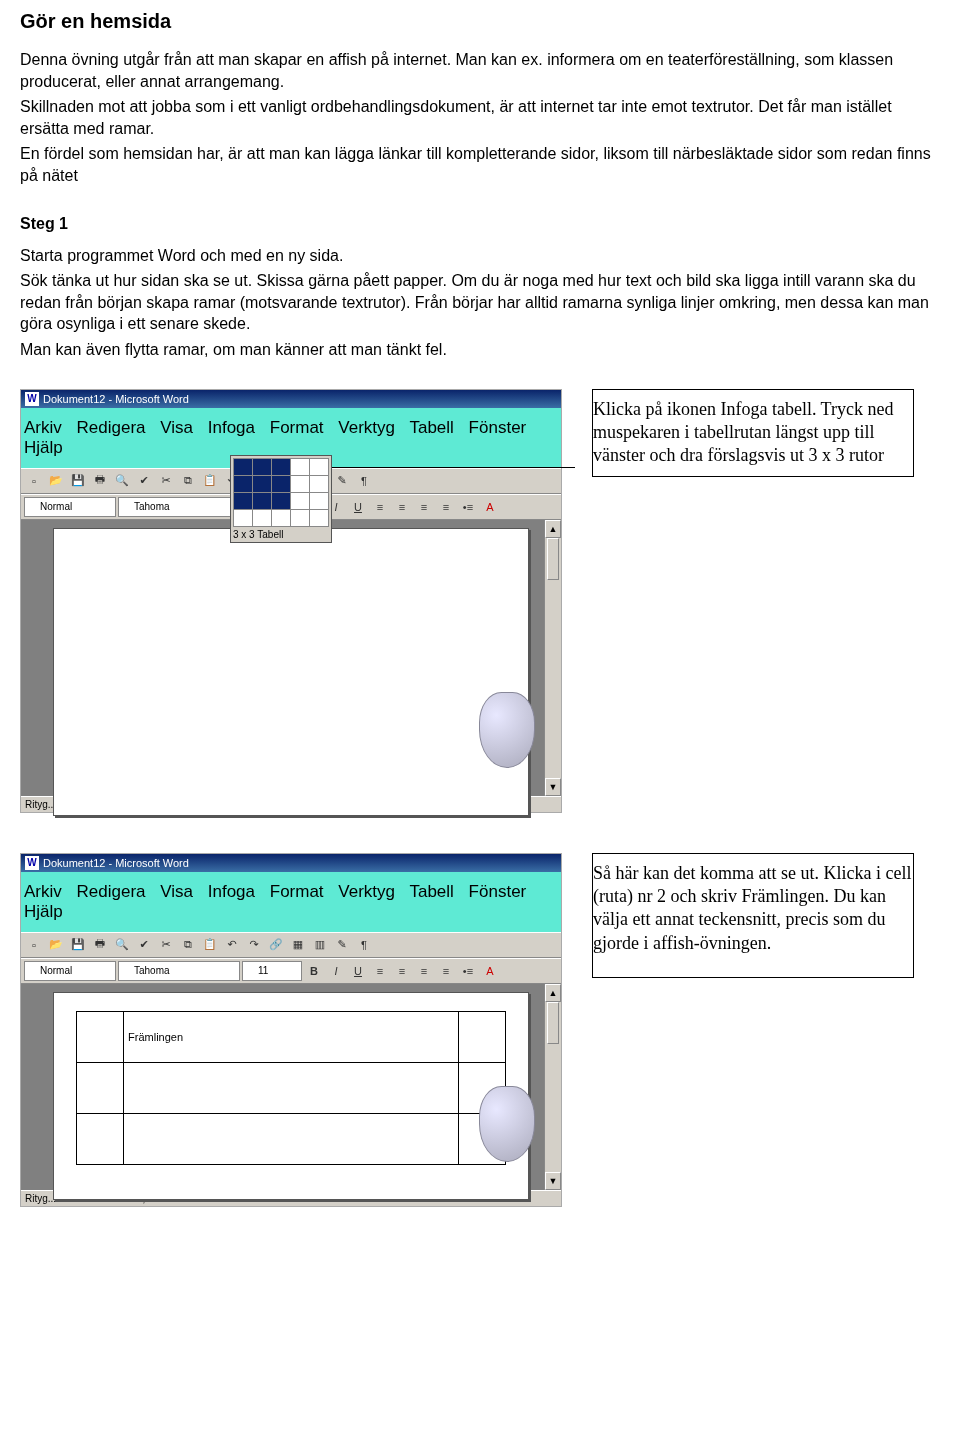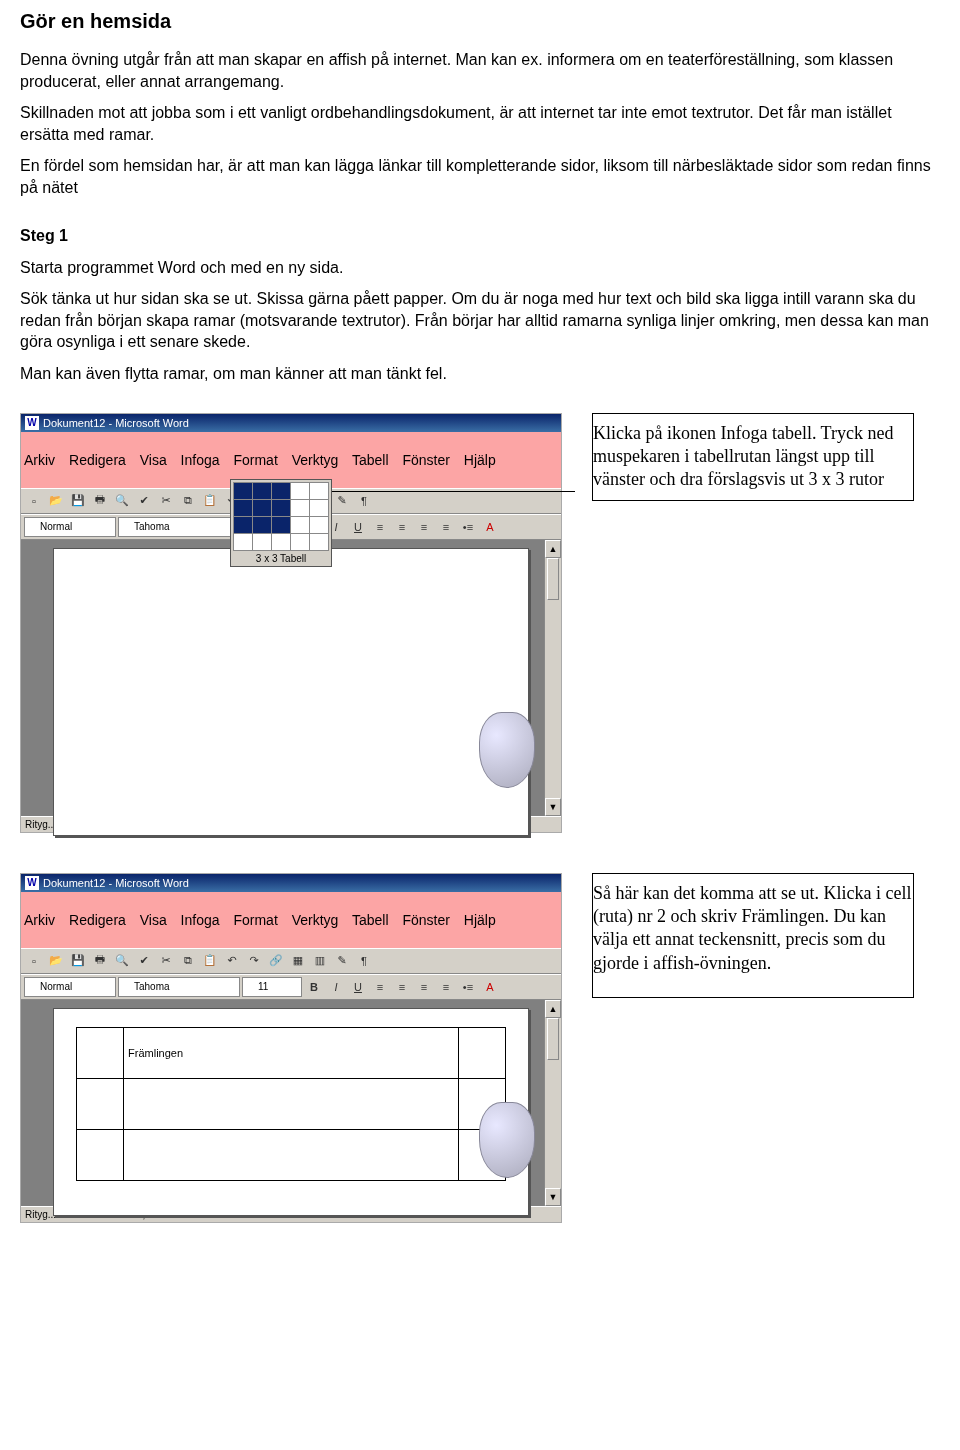--- a/index.html
+++ b/index.html
@@ -15,21 +15,21 @@
     font-size: 20px;
     font-weight: bold;
     margin: 0 0 16px 0;
   }
   h2 {
     font-size: 16px;
     font-weight: bold;
     margin: 28px 0 12px 0;
   }
   p {
-    margin: 10px 0;
+    margin: 4px 0;
     line-height: 1.35;
   }
   .figure-row {
     display: flex;
     align-items: flex-start;
     margin-top: 28px;
     position: relative;
   }
   .word-shot {
     width: 540px;
@@ -45,23 +45,23 @@
     padding: 2px 4px;
     display: flex;
     align-items: center;
     gap: 4px;
   }
   .titlebar .wicon {
     width: 14px; height: 14px; background: #fff; color:#00a; font-weight:bold;
     display:flex; align-items:center; justify-content:center; font-size:10px;
   }
   .menubar {
-    background: #fca5a5;
-    padding: 20px 3px;
-    font-size: 14px;
+    background: #5eead4;
+    padding: 10px 3px;
+    font-size: 17px;
     color: #000;
   }
   .menubar span { margin-right: 10px; text-decoration: underline; text-decoration-color: transparent; }
   .menubar span::first-letter { text-decoration: underline; }
   .toolbar {
     background: #d4d0c8;
     border-top: 1px solid #fff;
     border-bottom: 1px solid #888;
     padding: 2px 3px;
     display: flex;
@@ -124,21 +124,21 @@
     position:absolute; left:210px; top:66px;
     background:#d4d0c8; border:1px solid #555; z-index:2;
     padding:2px;
   }
   .tablepicker .grid {
     display:grid; grid-template-columns: repeat(5, 18px); grid-template-rows: repeat(4, 16px);
     gap:1px; background:#888; border:1px solid #888;
   }
   .tablepicker .cell { background:#fff; }
   .tablepicker .cell.on { background:#0a246a; }
-  .tablepicker .lbl { font-size:10px; text-align:center; padding:2px 0 0 0; }
+  .tablepicker .lbl { font-size:10px; padding:2px 0 0 0; }
   
   .doc-table {
     border-collapse: collapse; width: 100%;
     font-size: 11px;
   }
   .doc-table td {
     border:1px solid #000; height: 18px; padding: 16px 4px;
   }
   
   .instr {

